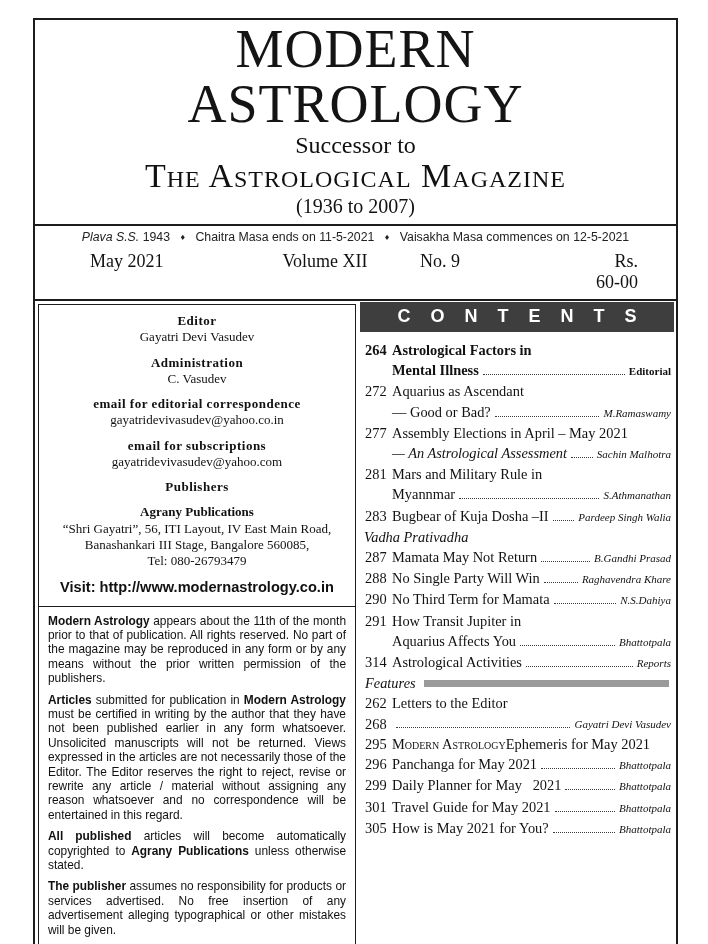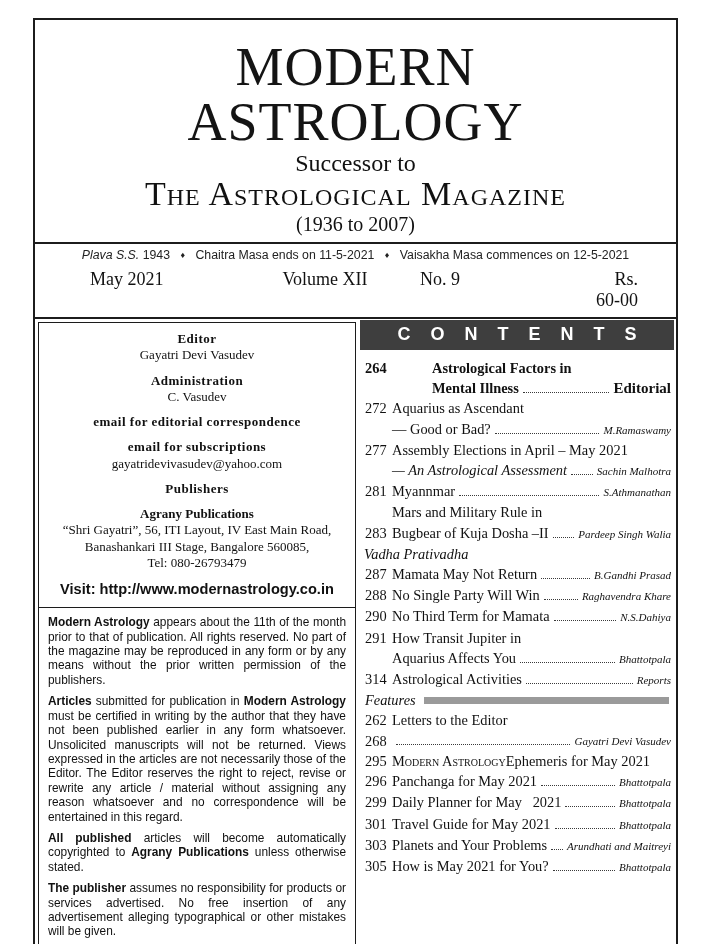--- a/index.html
+++ b/index.html
@@ -1,20 +1,20 @@
 <!DOCTYPE html>
 <html><head>
 <meta charset="utf-8">
 <style>
   html,body{margin:0;padding:0;background:#ffffff;}
   body{width:708px;height:944px;overflow:hidden;font-family:"Liberation Sans",sans-serif;color:#111;}
   .page{position:absolute;left:33px;top:18px;width:645px;}
   .frame{border:2px solid #1c1c1c;background:#fff;}
   
-  .masthead{text-align:center;padding-top:20px;font-family:"Liberation Serif",serif;}
+  .masthead{text-align:center;padding-top:2px;font-family:"Liberation Serif",serif;}
   .title-line{font-size:54px;line-height:1.02;letter-spacing:1px;color:#141414;}
   .successor{font-size:24px;line-height:1.05;margin-top:1px;}
   .predecessor{font-variant:small-caps;font-size:34px;line-height:1.05;letter-spacing:1px;}
   .years{font-size:20px;line-height:1.2;padding-bottom:6px;}
   .rule{border-top:2px solid #1c1c1c;}
   
   .info-row{text-align:center;font-size:12.3px;padding:4px 0 3px;color:#222;}
   .info-row .it{font-style:italic;}
   .diamond{font-size:9px;vertical-align:1px;margin:0 7px;}
   .issue-row{display:grid;grid-template-columns:140px 190px 170px 1fr;padding:4px 38px 6px 55px;
@@ -33,28 +33,28 @@
   .lbl{font-weight:bold;letter-spacing:0.5px;}
   .visit{font-weight:bold;font-size:14.6px;margin-top:2px;}
   .policy-block{padding:7px 9px 4px;text-align:justify;font-size:11.9px;line-height:1.21;flex:1;}
   .policy-para{margin:0 0 7px 0;}
   
   .right-col{flex:1;display:flex;flex-direction:column;min-width:0;}
   .contents-bar{margin:1px 2px 0 1px;background:#3e3e3e;color:#ffffff;text-align:center;
     font-weight:bold;font-size:18px;letter-spacing:20px;padding:4px 0 5px 20px;font-family:"Liberation Sans",sans-serif;}
   .contents-list{font-family:"Liberation Serif",serif;font-size:14.4px;padding:8px 5px 0 6px;flex:1;}
   .c-entry{display:flex;align-items:flex-start;}
-  .c-entry.bold{font-weight:bold;gap:40px;}
+  .c-entry.bold{font-weight:bold;}
   .c-num{width:27px;flex:none;line-height:20.2px;}
   .c-body{flex:1;min-width:0;}
   .c-line{line-height:20.2px;}
   .c-final{display:flex;align-items:baseline;white-space:nowrap;}
   .leader{flex:1;min-width:8px;border-bottom:1.6px dotted #3a3a3a;margin:0 4px 4px 4px;}
   .c-author{font-style:italic;font-size:11px;}
-  .c-author.bold-upright{font-style:normal;font-weight:bold;font-size:15px;}
+  .c-author.bold-upright{font-style:normal;font-weight:bold;font-size:11px;}
   .it{font-style:italic;}
   .sc{font-variant:small-caps;}
   .c-sideline{font-style:italic;line-height:20.2px;margin-left:-1px;}
   .c-features{display:flex;align-items:center;line-height:20.2px;}
   .feat-label{font-style:italic;}
   .feat-bar{flex:1;height:7px;background:#9a9a9a;margin-left:8px;margin-right:2px;}
 </style>
 </head>
 <body>
 
@@ -95,20 +95,21 @@
             <div class="eg">
               <div class="lbl">Editor</div>
               <div>Gayatri Devi Vasudev</div>
             </div>
             <div class="eg">
               <div class="lbl">Administration</div>
               <div>C. Vasudev</div>
             </div>
             <div class="eg">
               <div class="lbl">email for editorial correspondence</div>
+              <div>gayatridevivasudev@yahoo.co.in</div>
             </div>
             <div class="eg">
               <div class="lbl">email for subscriptions</div>
               <div>gayatridevivasudev@yahoo.com</div>
             </div>
             <div class="eg">
               <div class="lbl">Publishers</div>
             </div>
             <div class="eg">
               <div class="b">Agrany Publications</div>
@@ -159,26 +160,26 @@
                 <div class="c-line c-final">
                   <span class="it">— An Astrological Assessment</span>
                   <span class="leader"></span>
                   <span class="c-author">Sachin Malhotra</span>
                 </div>
               </div>
             </div>
             <div class="c-entry">
               <span class="c-num">281</span>
               <div class="c-body">
+                <div class="c-line">Mars and Military Rule in</div>
                 <div class="c-line c-final">
                   <span>Myannmar</span>
                   <span class="leader"></span>
                   <span class="c-author">S.Athmanathan</span>
                 </div>
-                <div class="c-line">Mars and Military Rule in</div>
               </div>
             </div>
             <div class="c-entry">
               <span class="c-num">283</span>
               <div class="c-body">
                 <div class="c-line c-final">
                   <span>Bugbear of Kuja Dosha –II</span>
                   <span class="leader"></span>
                   <span class="c-author">Pardeep Singh Walia</span>
                 </div>
@@ -290,30 +291,20 @@
               <span class="c-num">301</span>
               <div class="c-body">
                 <div class="c-line c-final">
                   <span>Travel Guide for May 2021</span>
                   <span class="leader"></span>
                   <span class="c-author">Bhattotpala</span>
                 </div>
               </div>
             </div>
             <div class="c-entry">
-              <span class="c-num">303</span>
-              <div class="c-body">
-                <div class="c-line c-final">
-                  <span>Planets and Your Problems</span>
-                  <span class="leader"></span>
-                  <span class="c-author">Arundhati and Maitreyi</span>
-                </div>
-              </div>
-            </div>
-            <div class="c-entry">
               <span class="c-num">305</span>
               <div class="c-body">
                 <div class="c-line c-final">
                   <span>How is May 2021 for You?</span>
                   <span class="leader"></span>
                   <span class="c-author">Bhattotpala</span>
                 </div>
               </div>
             </div>
           </div>

